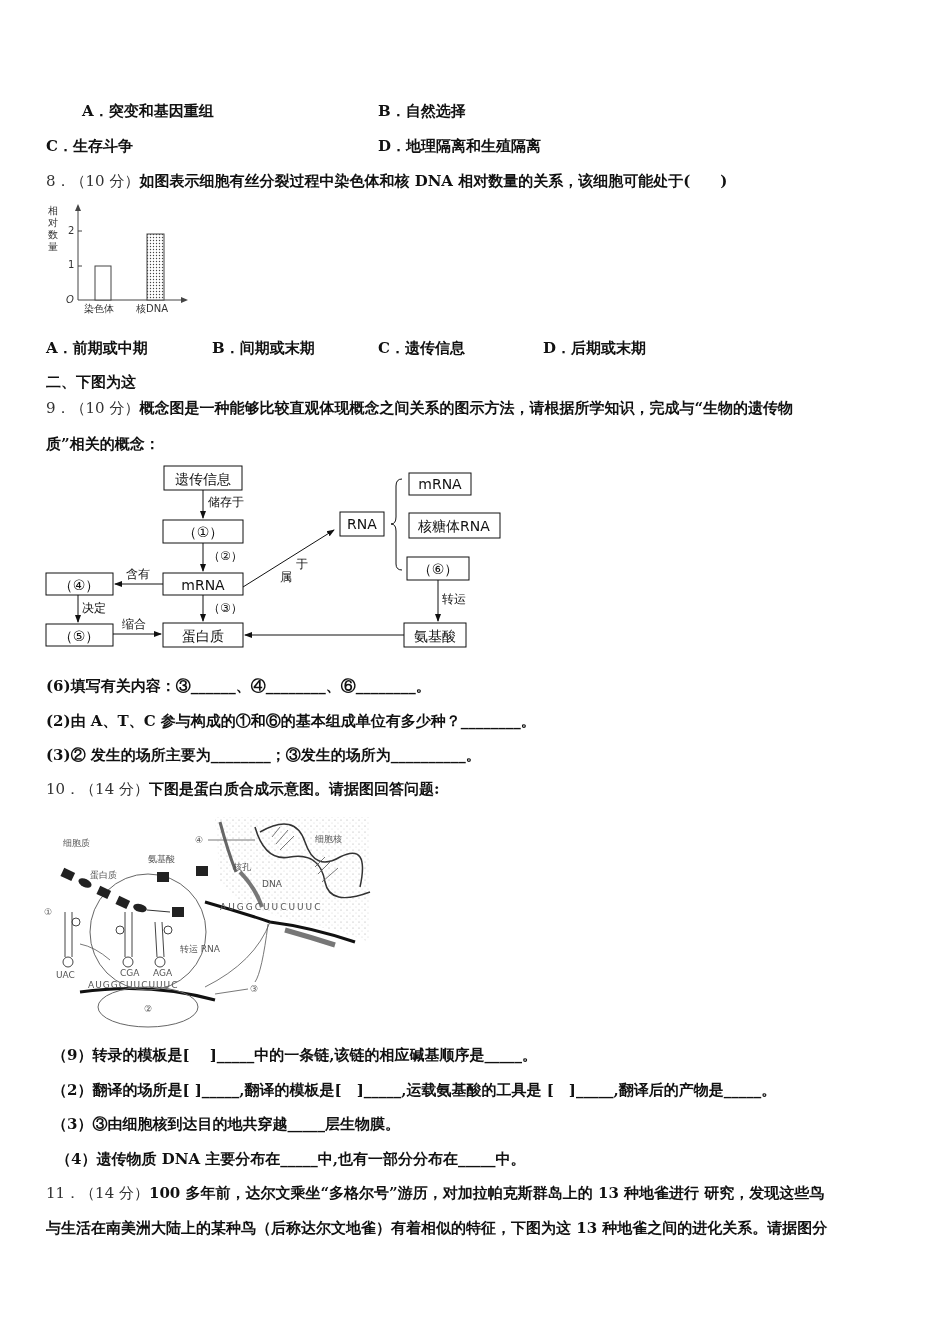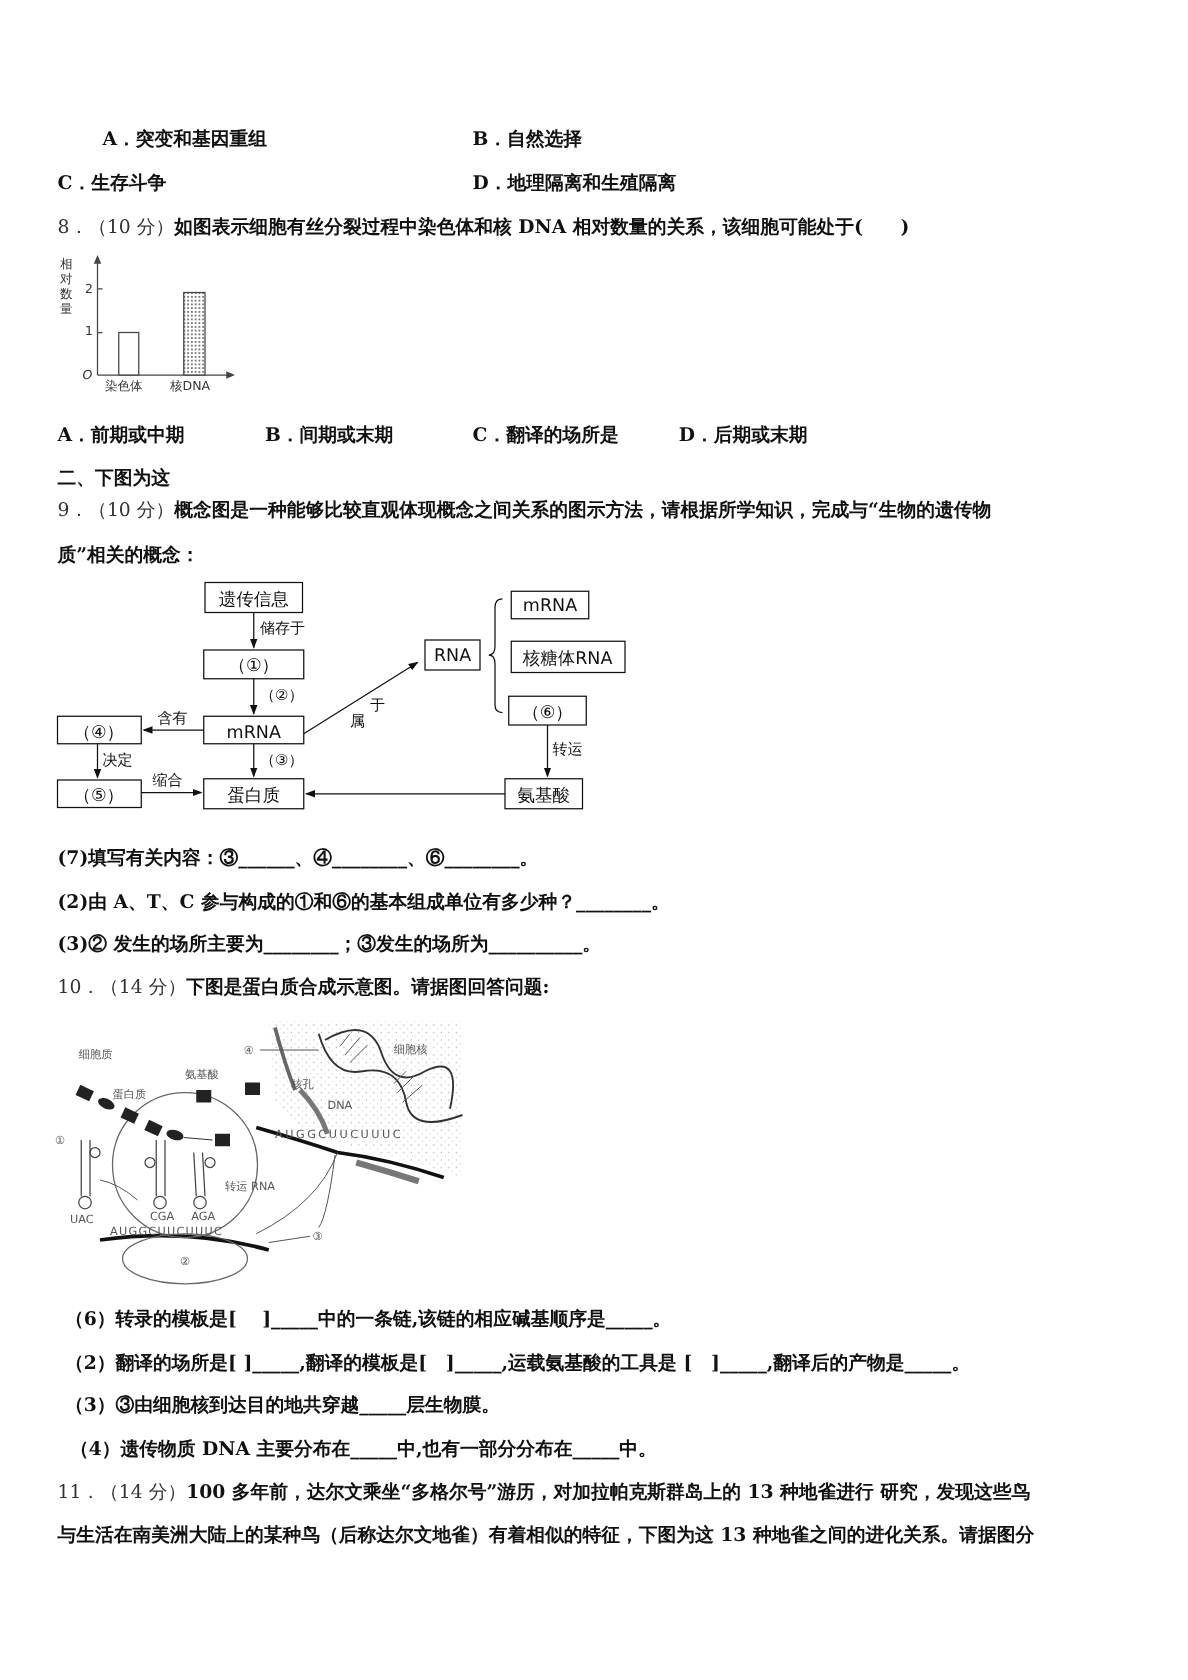--- a/index.html
+++ b/index.html
@@ -47,21 +47,21 @@
       <circle cx="1.5" cy="1.5" r="0.7" fill="#444"></circle>
     </pattern>
   </defs>
   <rect x="103" y="34" width="17" height="66" fill="url(#dots)" stroke="#444"></rect>
   <text x="40" y="112" font-size="10" fill="#333">染色体</text>
   <text x="92" y="112" font-size="10" fill="#333">核DNA</text>
 </svg>
 
 <div class="abs b" style="left:46px;top:339px;">A．前期或中期</div>
 <div class="abs b" style="left:212px;top:339px;">B．间期或末期</div>
-<div class="abs b" style="left:378px;top:339px;">C．翻译的场所是</div>
+<div class="abs b" style="left:378px;top:339px;">C．遗传信息</div>
 <div class="abs b" style="left:543px;top:339px;">D．后期或末期</div>
 
 <div class="abs b" style="left:46px;top:373px;">二、下图为这</div>
 
 <div class="line" style="top:399px;">
   <span class="lt">9．</span><span class="lt">（10 分）</span><span class="b">概念图是一种能够比较直观体现概念之间关系的图示方法，请根据所学知识，完成与“生物的遗传物</span>
 </div>
 <div class="line b" style="top:435px;">质”相关的概念：</div>
 
 <svg class="abs" style="left:40px;top:462px;" width="480" height="196" viewBox="0 0 480 196">
@@ -115,21 +115,21 @@
     <text x="86" y="116">含有</text>
     <text x="240" y="119">属</text>
     <text x="256" y="106">于</text>
     <text x="42" y="150">决定</text>
     <text x="168" y="150">（③）</text>
     <text x="82" y="166">缩合</text>
     <text x="402" y="141">转运</text>
   </g>
 </svg>
 
-<div class="line b" style="top:677px;">(7)填写有关内容：③______、④________、⑥________。</div>
+<div class="line b" style="top:677px;">(6)填写有关内容：③______、④________、⑥________。</div>
 <div class="line b" style="top:712px;">(2)由 A、T、C 参与构成的①和⑥的基本组成单位有多少种？________。</div>
 <div class="line b" style="top:746px;">(3)② 发生的场所主要为________；③发生的场所为__________。</div>
 
 <div class="line" style="top:780px;">
   <span class="lt">10．</span><span class="lt">（14 分）</span><span class="b">下图是蛋白质合成示意图。请据图回答问题:</span>
 </div>
 
 <svg class="abs" style="left:40px;top:812px;" width="340" height="220" viewBox="0 0 340 220">
   <defs>
     <pattern id="stip" width="6" height="6" patternUnits="userSpaceOnUse">
@@ -208,21 +208,21 @@
     <text x="210" y="180">③</text>
     <text x="155" y="31">④</text>
     <text x="16" y="166">UAC</text>
     <text x="80" y="164">CGA</text>
     <text x="113" y="164">AGA</text>
     <text x="48" y="176" letter-spacing="1">AUGGCUUCUUUC</text>
     <text x="180" y="98" letter-spacing="2">AUGGCUUCUUUC</text>
   </g>
 </svg>
 
-<div class="line b" style="left:52px;top:1046px;">（6）转录的模板是[　 ]_____中的一条链,该链的相应碱基顺序是_____。</div>
+<div class="line b" style="left:52px;top:1046px;">（9）转录的模板是[　 ]_____中的一条链,该链的相应碱基顺序是_____。</div>
 <div class="line b" style="left:52px;top:1081px;">（2）翻译的场所是[ ]_____,翻译的模板是[　]_____,运载氨基酸的工具是 [　]_____,翻译后的产物是_____。</div>
 <div class="line b" style="left:52px;top:1115px;">（3）③由细胞核到达目的地共穿越_____层生物膜。</div>
 <div class="line b" style="left:56px;top:1150px;">（4）遗传物质 DNA 主要分布在_____中,也有一部分分布在_____中。</div>
 
 <div class="line" style="top:1184px;">
   <span class="lt">11．</span><span class="lt">（14 分）</span><span class="b">100 多年前，达尔文乘坐“多格尔号”游历，对加拉帕克斯群岛上的 13 种地雀进行 研究，发现这些鸟</span>
 </div>
 <div class="line b" style="top:1219px;text-align:right;">与生活在南美洲大陆上的某种鸟（后称达尔文地雀）有着相似的特征，下图为这 13 种地雀之间的进化关系。请据图分</div>
 
 </body></html>

